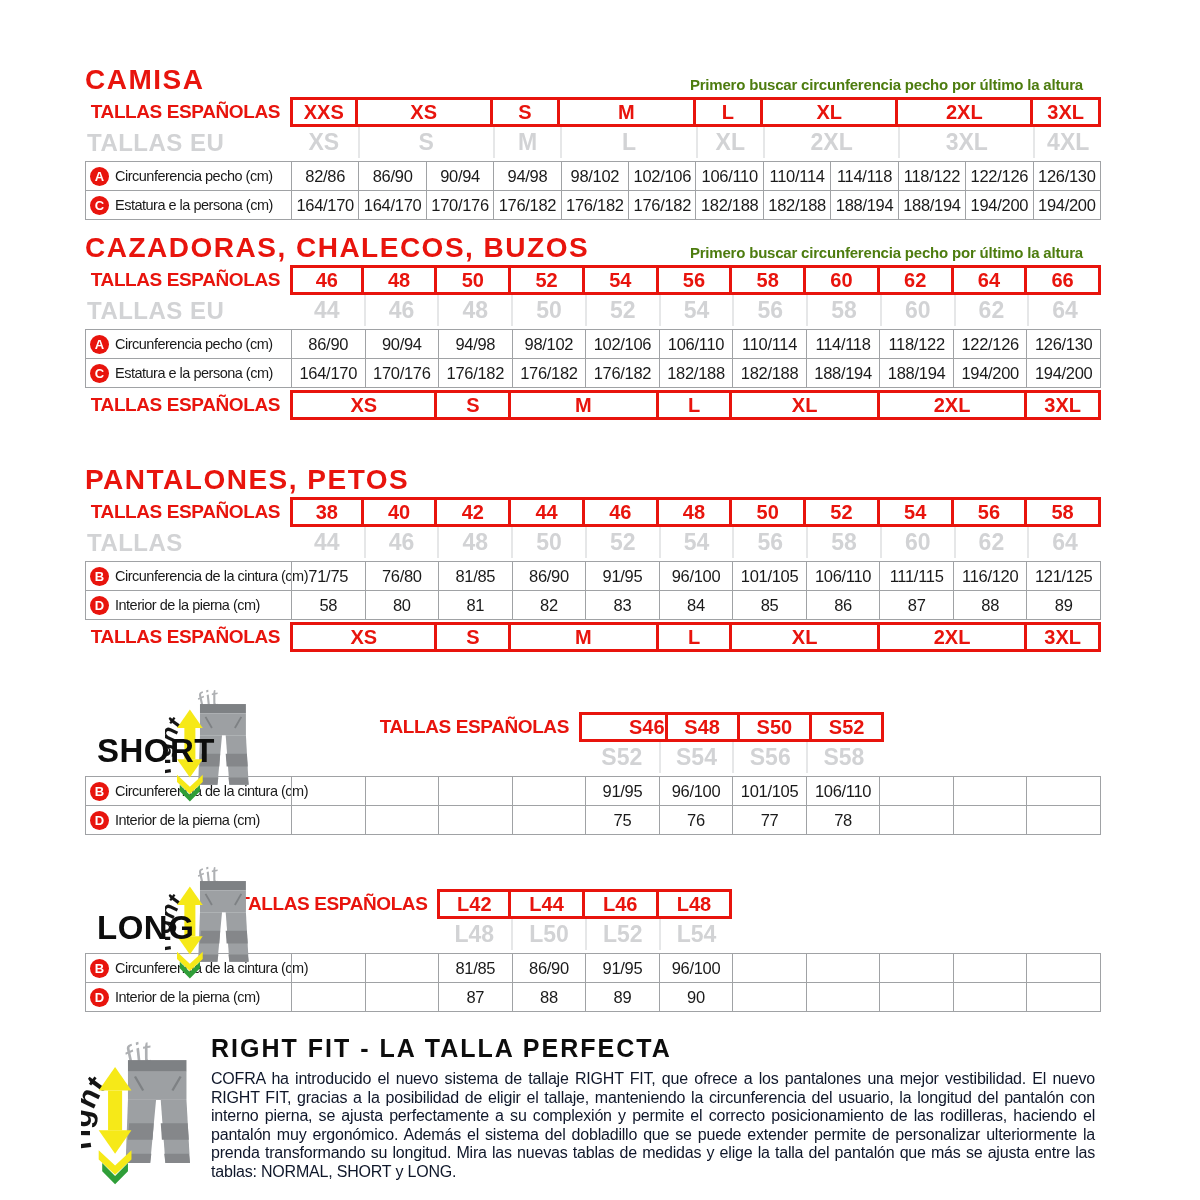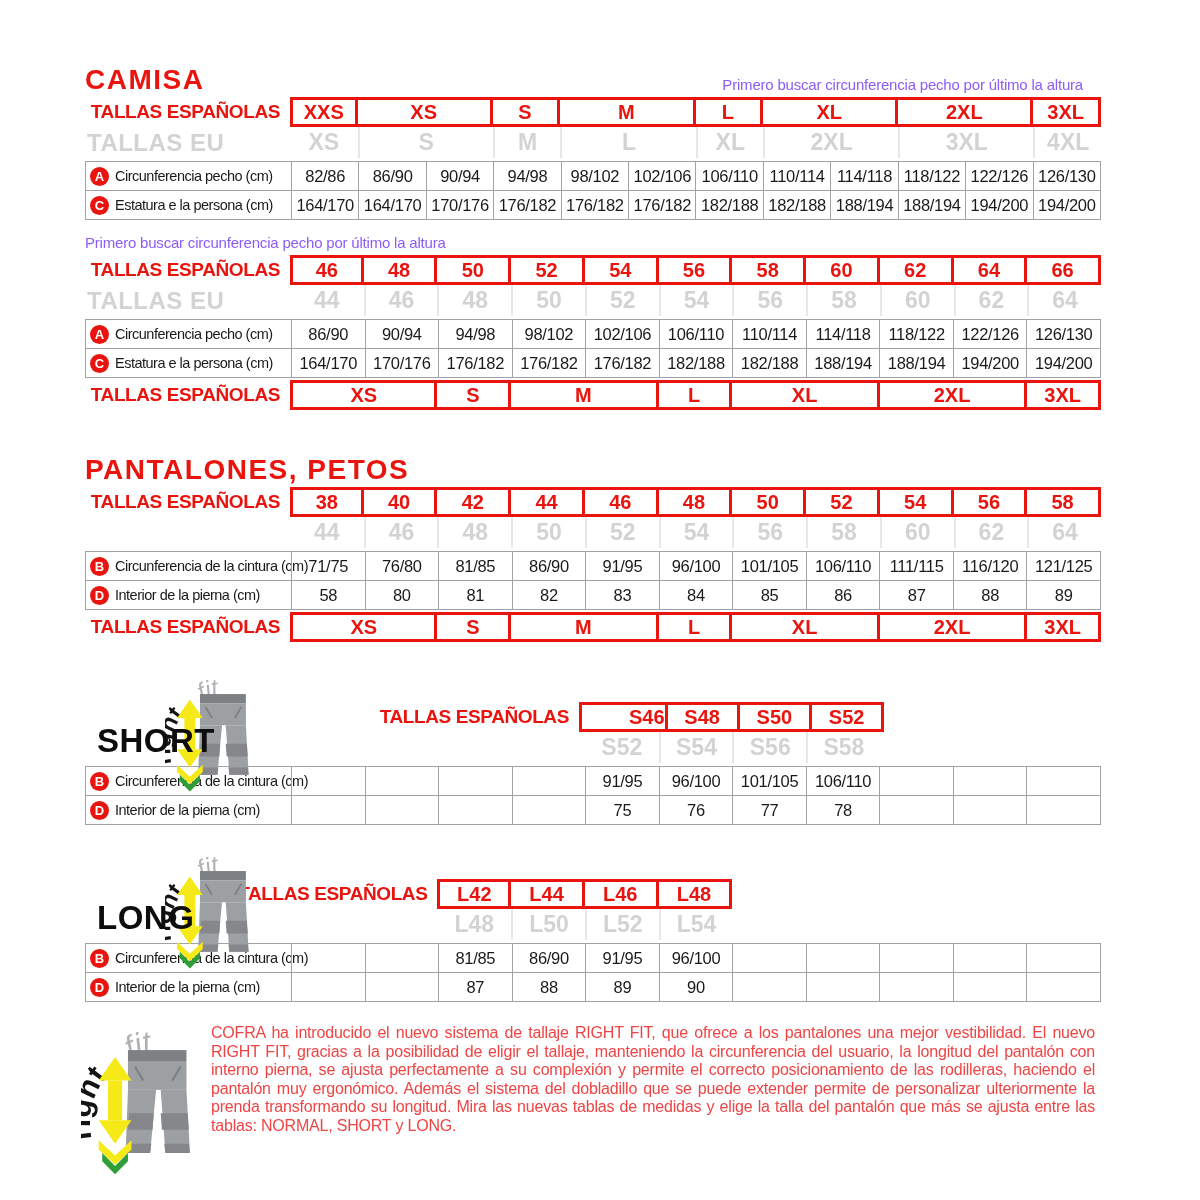--- a/index.html
+++ b/index.html
@@ -3,21 +3,21 @@
 <meta charset="utf-8">
 <style>
   html,body{margin:0;padding:0;background:#ffffff;}
   body{width:1200px;height:1200px;font-family:"Liberation Sans",sans-serif;color:#1a1a1a;overflow:hidden;}
   .content{width:1016px;margin-left:85px;padding-top:66px;}
 
   
   .tbl{margin:0;}
   .tbl-head{display:flex;justify-content:space-between;align-items:flex-end;margin-bottom:3px;}
   .tbl-title{color:var(--red);font-size:28px;font-weight:bold;letter-spacing:1.5px;line-height:1;}
-  .tbl-note{font-size:15px;color:#8b5cf6;padding-bottom:1px;padding-right:18px;letter-spacing:-0.2px;}
+  .tbl-note{font-size:15px;color:#4d7c0f;padding-bottom:1px;padding-right:18px;letter-spacing:-0.2px;font-weight:bold;}
 
   .grid-row{display:grid;}
   .es-row{height:30px;}
   .es-label{display:flex;align-items:center;justify-content:flex-end;padding-right:10px;color:var(--red);
             font-weight:bold;font-size:19px;letter-spacing:-0.4px;white-space:nowrap;}
   .sbox{display:flex;align-items:center;justify-content:center;color:var(--red);font-weight:bold;
         font-size:20px;border:3px solid var(--red);border-left:none;letter-spacing:0;}
   .sbox.first{border-left:3px solid var(--red);}
 
   .eu-row{height:31px;}
@@ -48,21 +48,21 @@
 
   .side-badge{position:absolute;left:0;top:0;width:300px;height:0;pointer-events:none;}
   .mini-logo{position:absolute;left:80px;top:-30px;width:92px;height:124px;}
   .big-label{position:absolute;left:12px;top:20px;font-size:33px;font-weight:bold;letter-spacing:0.5px;color:#0d0d0d;}
 
   .rf{display:flex;gap:6px;}
   .rf-logo{flex:0 0 124px;margin-left:-4px;}
   .rf-logo svg{width:122px;height:158px;}
   .rf-text{flex:1;padding-top:2px;padding-right:6px;}
   .rf-title{margin:0 0 7px 0;font-size:25px;font-weight:bold;letter-spacing:2px;color:#0d0d0d;}
-  .rf-para{margin:0;font-size:16px;line-height:18.6px;text-align:justify;letter-spacing:-0.2px;color:#ef4444;}
+  .rf-para{margin:0;font-size:16px;line-height:18.6px;text-align:justify;letter-spacing:-0.2px;color:#0f172a;}
 
   .logo-right{font-size:26px;font-weight:bold;fill:#141414;}
   .logo-fit{font-size:26px;font-style:italic;fill:#aeb0b3;}
 </style>
 </head>
 <body>
 
 <div class="content">
 
   <section class="tbl" id="t-camisa">
@@ -123,20 +123,21 @@
         <div class="vcell">182/188</div>
         <div class="vcell">188/194</div>
         <div class="vcell">188/194</div>
         <div class="vcell">194/200</div>
         <div class="vcell">194/200</div>
       </div>
     </section>
 
   <section class="tbl" id="t-cazadoras">
       <div class="tbl-head">
+        <div class="tbl-title">CAZADORAS, CHALECOS, BUZOS</div>
         <div class="tbl-note">Primero buscar circunferencia pecho por último la altura</div>
       </div>
       <div class="grid-row es-row" style="grid-template-columns: 205px repeat(11, 1fr);">
         <div class="es-label" style="grid-column: 1 / 2;">TALLAS ESPAÑOLAS</div>
         <div class="sbox first" style="grid-column: 2 / span 1;">46</div>
         <div class="sbox" style="grid-column: 3 / span 1;">48</div>
         <div class="sbox" style="grid-column: 4 / span 1;">50</div>
         <div class="sbox" style="grid-column: 5 / span 1;">52</div>
         <div class="sbox" style="grid-column: 6 / span 1;">54</div>
         <div class="sbox" style="grid-column: 7 / span 1;">56</div>
@@ -216,20 +217,21 @@
         <div class="sbox" style="grid-column: 5 / span 1;">44</div>
         <div class="sbox" style="grid-column: 6 / span 1;">46</div>
         <div class="sbox" style="grid-column: 7 / span 1;">48</div>
         <div class="sbox" style="grid-column: 8 / span 1;">50</div>
         <div class="sbox" style="grid-column: 9 / span 1;">52</div>
         <div class="sbox" style="grid-column: 10 / span 1;">54</div>
         <div class="sbox" style="grid-column: 11 / span 1;">56</div>
         <div class="sbox" style="grid-column: 12 / span 1;">58</div>
       </div>
       <div class="grid-row eu-row" style="grid-template-columns: 205px repeat(11, 1fr);">
+        <div class="eu-label" style="grid-column: 1 / 2;">TALLAS</div>
         <div class="eu-cell first" style="grid-column: 2 / span 1;">44</div>
         <div class="eu-cell" style="grid-column: 3 / span 1;">46</div>
         <div class="eu-cell" style="grid-column: 4 / span 1;">48</div>
         <div class="eu-cell" style="grid-column: 5 / span 1;">50</div>
         <div class="eu-cell" style="grid-column: 6 / span 1;">52</div>
         <div class="eu-cell" style="grid-column: 7 / span 1;">54</div>
         <div class="eu-cell" style="grid-column: 8 / span 1;">56</div>
         <div class="eu-cell" style="grid-column: 9 / span 1;">58</div>
         <div class="eu-cell" style="grid-column: 10 / span 1;">60</div>
         <div class="eu-cell" style="grid-column: 11 / span 1;">62</div>
@@ -452,17 +454,18 @@
         <g>
           <polygon points="27,30 13,50 41,50" fill="#f6e918"></polygon>
           <rect x="21" y="50" width="12" height="34" fill="#f6e918"></rect>
           <polygon points="27,104 13,84 41,84" fill="#f6e918"></polygon>
           <polygon points="13,101 27,114 41,101 41,109 27,122 13,109" fill="#f6e918"></polygon>
           <polygon points="16,112 27,123 38,112 38,119 27,130 16,119" fill="#2f9e38"></polygon>
         </g>
       </svg>
     </div>
     <div class="rf-text">
+      <h2 class="rf-title">RIGHT FIT - LA TALLA PERFECTA</h2>
       <p class="rf-para">COFRA ha introducido el nuevo sistema de tallaje RIGHT FIT, que ofrece a los pantalones una mejor vestibilidad. El nuevo RIGHT FIT, gracias a la posibilidad de eligir el tallaje, manteniendo la circunferencia del usuario, la longitud del pantalón con interno pierna, se ajusta perfectamente a su complexión y permite el correcto posicionamiento de las rodilleras, haciendo el pantalón muy ergonómico. Además el sistema del dobladillo que se puede extender permite de personalizar ulteriormente la prenda transformando su longitud. Mira las nuevas tablas de medidas y elige la talla del pantalón que más se ajusta entre las tablas: NORMAL, SHORT y LONG.</p>
     </div>
   </section>
 
 </div>
 
 </body></html>

